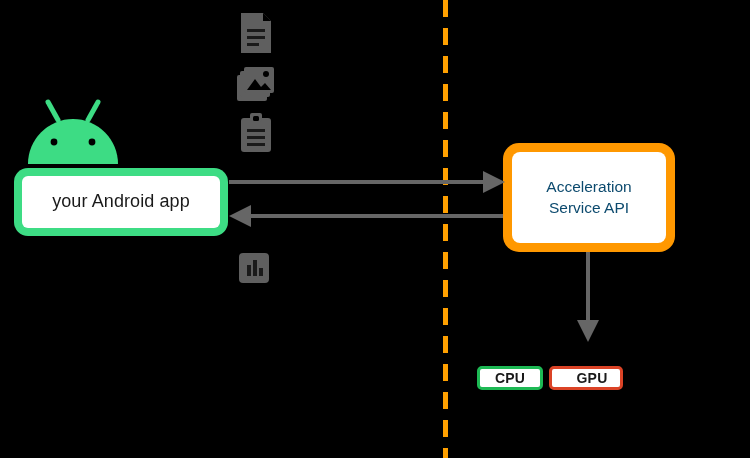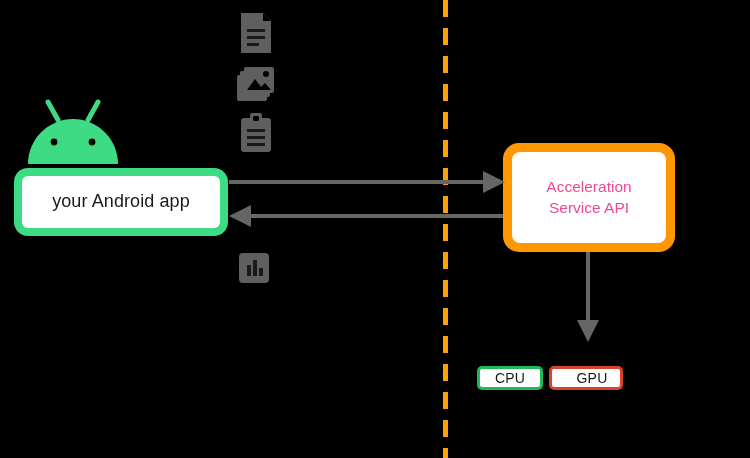--- a/index.html
+++ b/index.html
@@ -100,21 +100,21 @@
     width: 100%;
     height: 100%;
     background: #FFFFFF;
     border-radius: 8px;
     display: flex;
     align-items: center;
     justify-content: center;
     box-sizing: border-box;
   }
   #api-box-label {
-    color: #ec4899;
+    color: #0c4a6e;
     font-size: 15.5px;
     line-height: 1.35;
     text-align: center;
     white-space: pre-line;
   }
 
   
   #arrow-layer {
     position: absolute;
     left: 0;
@@ -127,20 +127,21 @@
   
   .chip {
     position: absolute;
     height: 24px;
     background: #FFFFFF;
     border-radius: 5px;
     box-sizing: border-box;
     display: flex;
     align-items: center;
     justify-content: center;
+    font-weight: bold;
   }
   .chip-label {
     font-size: 14px;
     color: #1A1A1A;
     letter-spacing: 0.2px;
   }
   #chip-cpu {
     left: 477px;
     top: 366px;
     width: 66px;

